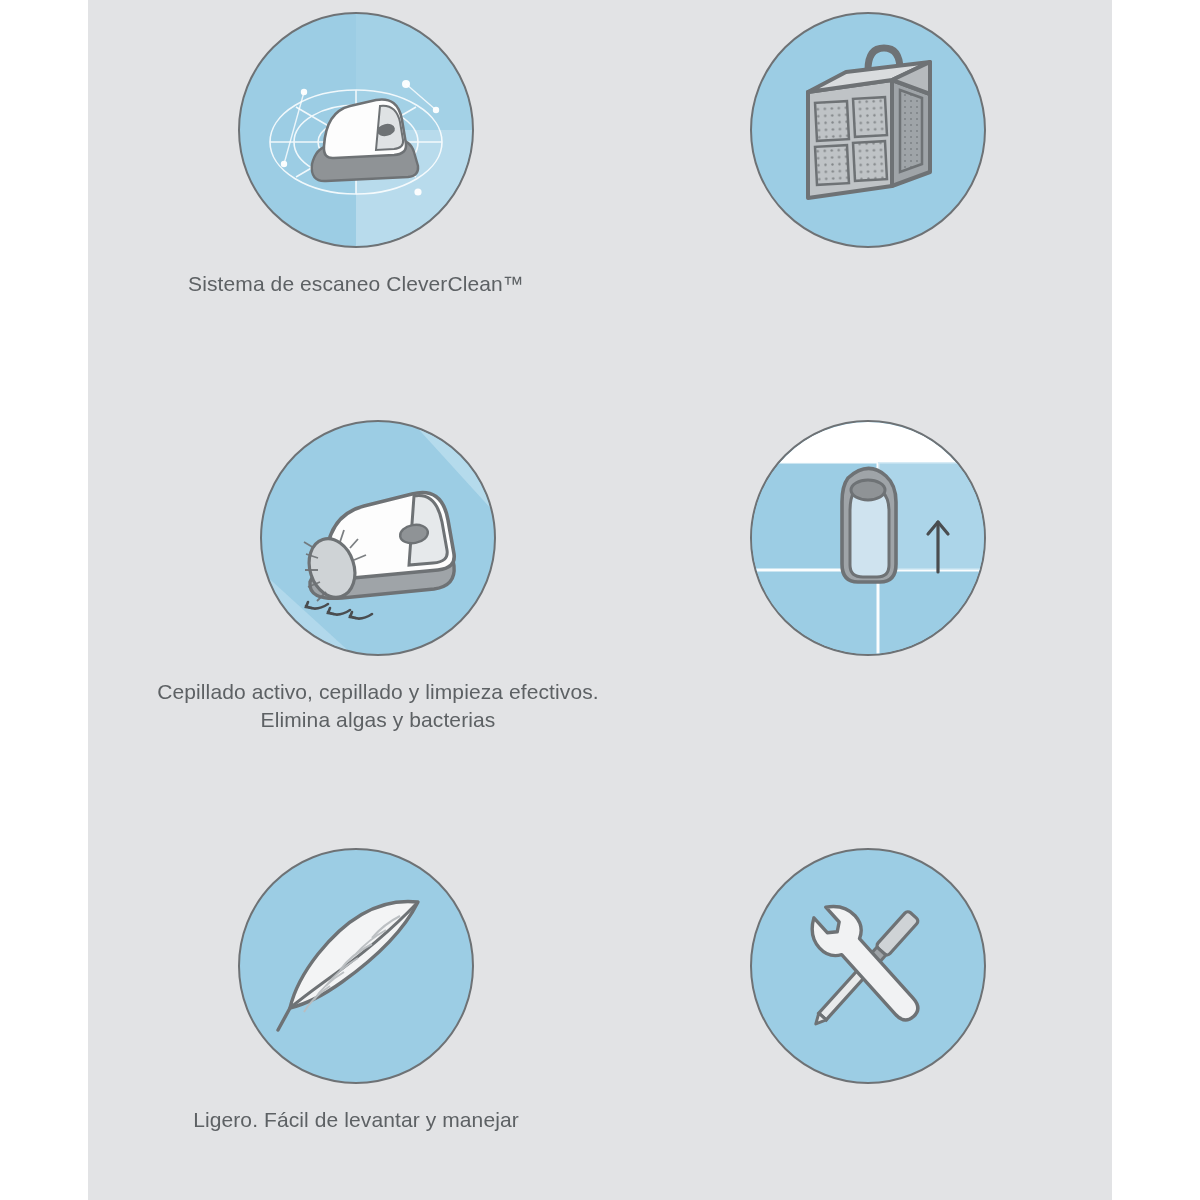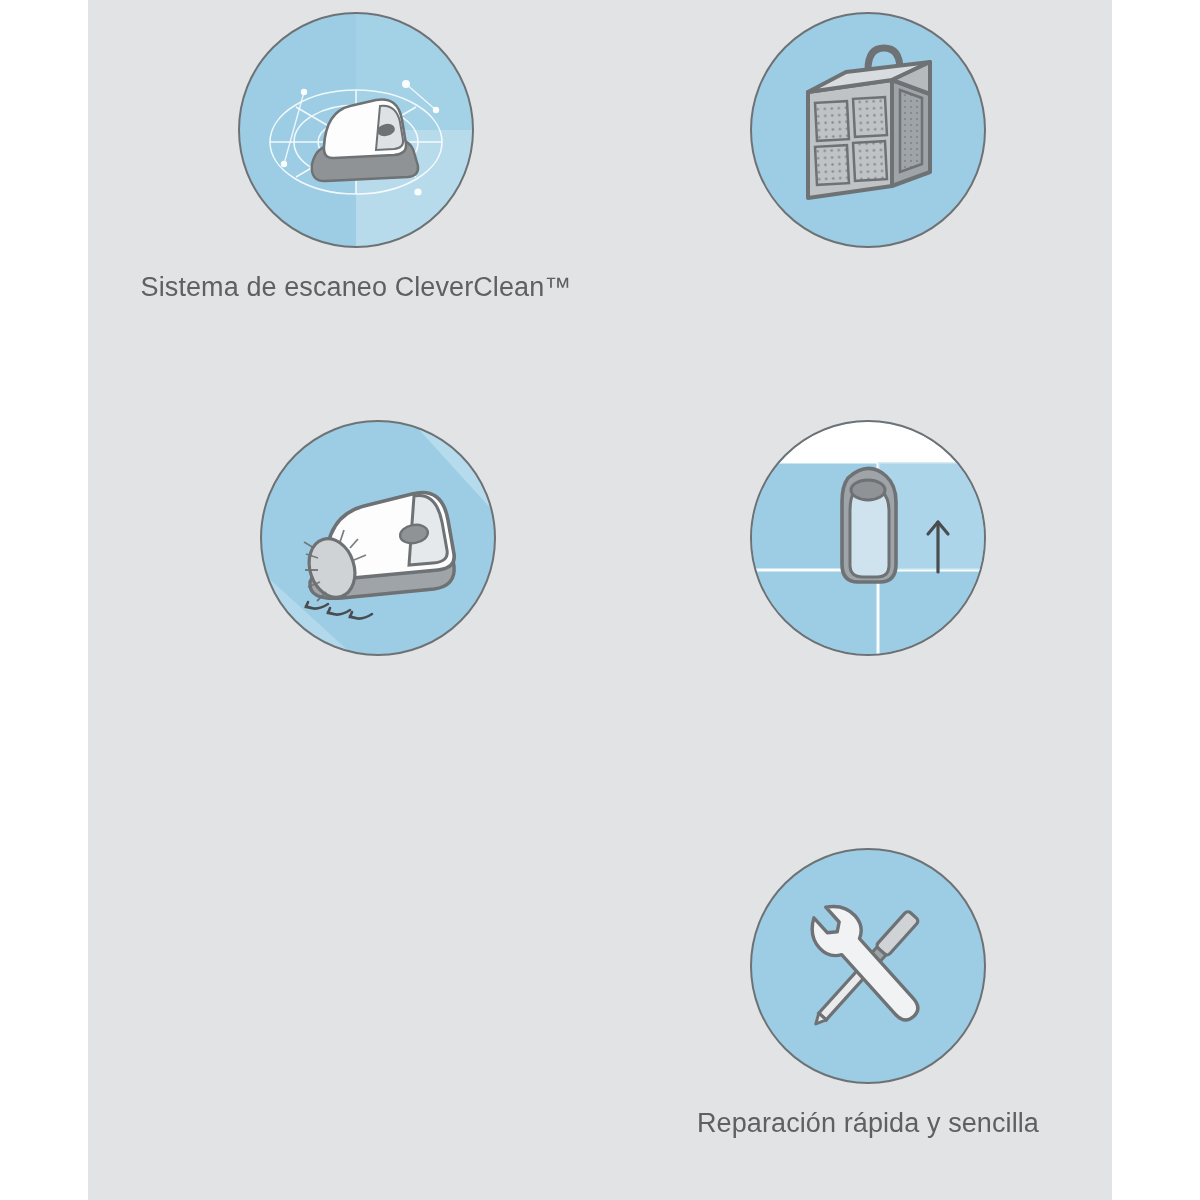--- a/index.html
+++ b/index.html
@@ -50,21 +50,21 @@
     border-radius: 50%;
     background: #9ccde4;
     border: 2px solid #6e7275;
     position: relative;
     overflow: hidden;
     display: block;
   }
   .caption {
     margin-top: 22px;
     color: #5d6164;
-    font-size: 27px;
+    font-size: 21px;
     line-height: 1.33;
     font-family: "Liberation Sans", sans-serif;
     letter-spacing: 0.1px;
   }
 
   
   .f0 { left: 48px;  top: 12px;  width: 440px; }
   .f1 { left: 570px; top: 12px;  width: 420px; }
   .f2 { left: 40px;  top: 420px; width: 500px; }
   .f3 { left: 570px; top: 420px; width: 420px; }
@@ -186,20 +186,21 @@
                   <path d="M46 180 l-2 5 l6 1"></path>
                   <path d="M88 188 q-12 8 -22 2"></path>
                   <path d="M68 186 l-2 5 l6 1"></path>
                   <path d="M110 192 q-12 8 -22 2"></path>
                   <path d="M90 190 l-2 5 l6 1"></path>
                 </g>
               </g>
             </svg>
           </div>
         </div>
+        <div class="caption">Cepillado activo, cepillado y limpieza efectivos. Elimina algas y bacterias</div>
       </div>
 
       <div class="feature f3">
         <div class="circle-wrap">
           <div class="circle">
             <svg width="232" height="232" viewBox="0 0 232 232">
               <defs>
                 <clipPath id="c4">
                     <circle cx="116" cy="116" r="116"></circle>
                   </clipPath>
@@ -224,37 +225,56 @@
                 <g stroke="#4a4d50" stroke-width="3.2" fill="none" stroke-linecap="round" stroke-linejoin="round">
                   <line x1="186" y1="150" x2="186" y2="100"></line>
                   <path d="M176 112 l10 -12 l10 12"></path>
                 </g>
               </g>
             </svg>
           </div>
         </div>
       </div>
 
+      <div class="feature f4">
+        <div class="circle-wrap">
+          <div class="circle">
+            <svg width="232" height="232" viewBox="0 0 232 232">
+              <path d="M178 52 q-54 -6 -100 52 q-22 28 -28 54 q24 -6 52 -26 q56 -40 76 -80 Z" fill="#f3f4f5" stroke="#6e7275" stroke-width="3.4" stroke-linejoin="round"></path>
+              <path d="M178 52 q-38 40 -94 80 q-22 16 -34 26" fill="none" stroke="#6e7275" stroke-width="3"></path>
+              <path d="M50 158 l-12 22" fill="none" stroke="#6e7275" stroke-width="3.4" stroke-linecap="round"></path>
+              <g stroke="#b9bdc0" stroke-width="2" fill="none" opacity="0.95">
+                <path d="M160 66 q-16 8 -28 22"></path>
+                <path d="M146 80 q-18 10 -30 24"></path>
+                <path d="M132 94 q-20 10 -32 26"></path>
+                <path d="M118 108 q-20 12 -32 28"></path>
+                <path d="M104 122 q-20 12 -30 28"></path>
+                <path d="M90 136 q-18 12 -26 26"></path>
+              </g>
+            </svg>
+          </div>
+        </div>
+        <div class="caption">Ligero. Fácil de levantar y manejar</div>
+      </div>
 
       <div class="feature f5">
         <div class="circle-wrap">
           <div class="circle">
             <svg width="232" height="232" viewBox="0 0 232 232">
 
               <g transform="rotate(42 116 116)">
                 <rect x="108" y="48" width="16" height="48" rx="4" fill="#cfd3d6" stroke="#6e7275" stroke-width="3.2"></rect>
                 <rect x="110" y="96" width="12" height="16" fill="#9fa4a8" stroke="#6e7275" stroke-width="3"></rect>
                 <rect x="111" y="112" width="10" height="72" fill="#e8eaeb" stroke="#6e7275" stroke-width="3.2"></rect>
                 <path d="M111 184 l10 0 l-5 10 Z" fill="#e8eaeb" stroke="#6e7275" stroke-width="3" stroke-linejoin="round"></path>
               </g>
 
               <g transform="rotate(-42 116 116)">
                 <path d="M108 44 q-16 10 -16 26 q0 14 12 20 l0 80 q0 14 12 14 q12 0 12 -14 l0 -80 q12 -6 12 -20 q0 -16 -16 -26 l0 20 l-8 6 l-8 -6 Z" fill="#f1f2f3" stroke="#6e7275" stroke-width="3.4" stroke-linejoin="round"></path>
               </g>
             </svg>
           </div>
         </div>
-        <div class="caption">Reparación rápida y sencilla</div>
       </div>
 
     </div>
   </div>
 </div>
 
 </body></html>

